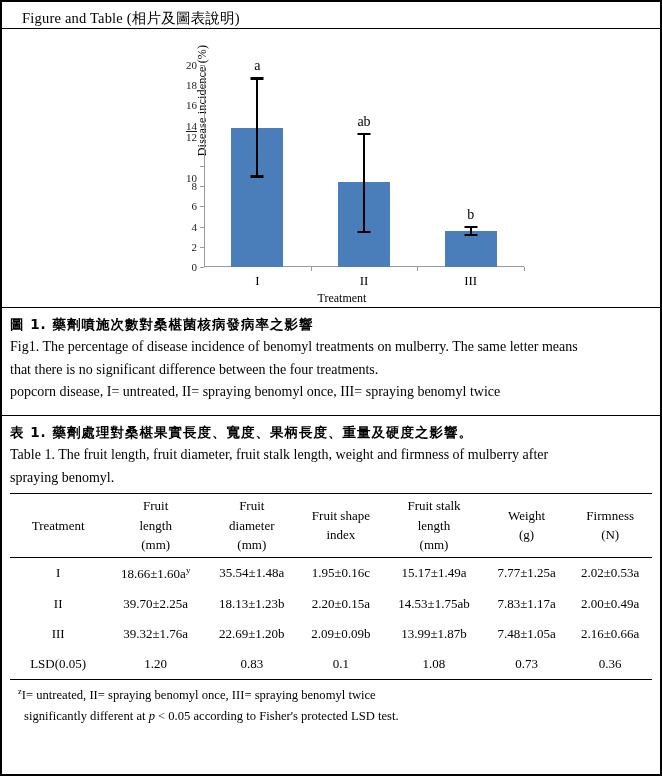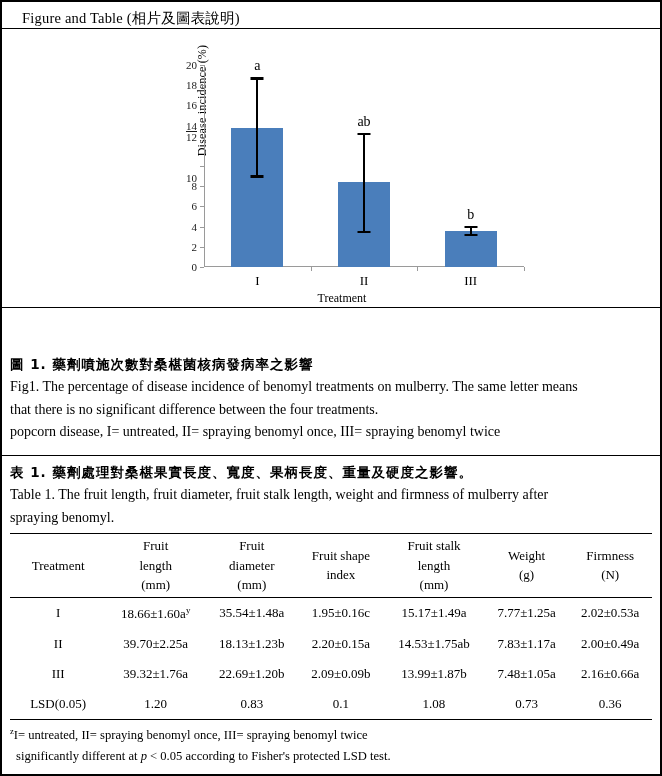--- a/index.html
+++ b/index.html
@@ -141,21 +141,21 @@
     padding: 6px 8px 4px 8px;
     font-size: 14px;
     line-height: 1.62;
   }
   .cjk {
     font-family: "DejaVu Sans", "Liberation Sans", sans-serif;
     font-weight: bold;
     font-size: 13.5px;
     letter-spacing: 1px;
   }
-  .fig-caption { border-bottom: 1.5px solid #000; height: 108px; box-sizing: border-box; margin-top: 40px; }
+  .fig-caption { border-bottom: 1.5px solid #000; height: 108px; box-sizing: border-box; }
   .tbl-caption { border-bottom: 0; }
 
   
   .tbl-region {
     padding: 0 8px;
   }
   table.data {
     width: 100%;
     border-collapse: collapse;
     font-size: 13px;
@@ -174,21 +174,21 @@
   sup { font-size: 0.68em; vertical-align: super; }
 
   .row-lsd td { border-bottom: 1.2px solid #000; padding-top: 4px; padding-bottom: 4px;}
   table.data tbody td { padding-top: 7px; padding-bottom: 7px; }
 
   .footnotes {
     padding: 3px 8px 0 8px;
     font-size: 12.6px;
     line-height: 1.48;
   }
-  .footnotes p { margin: 2px 0; }
+  .footnotes p { margin: 2px 8px; }
   .fn-indent { padding-left: 12px; text-indent: -6px; }
   .ital { font-style: italic; }
 </style>
 </head>
 <body>
 
 <div id="page">
 
   <div class="section-title-bar">
     <span>Figure and Table (相片及圖表說明)</span>

